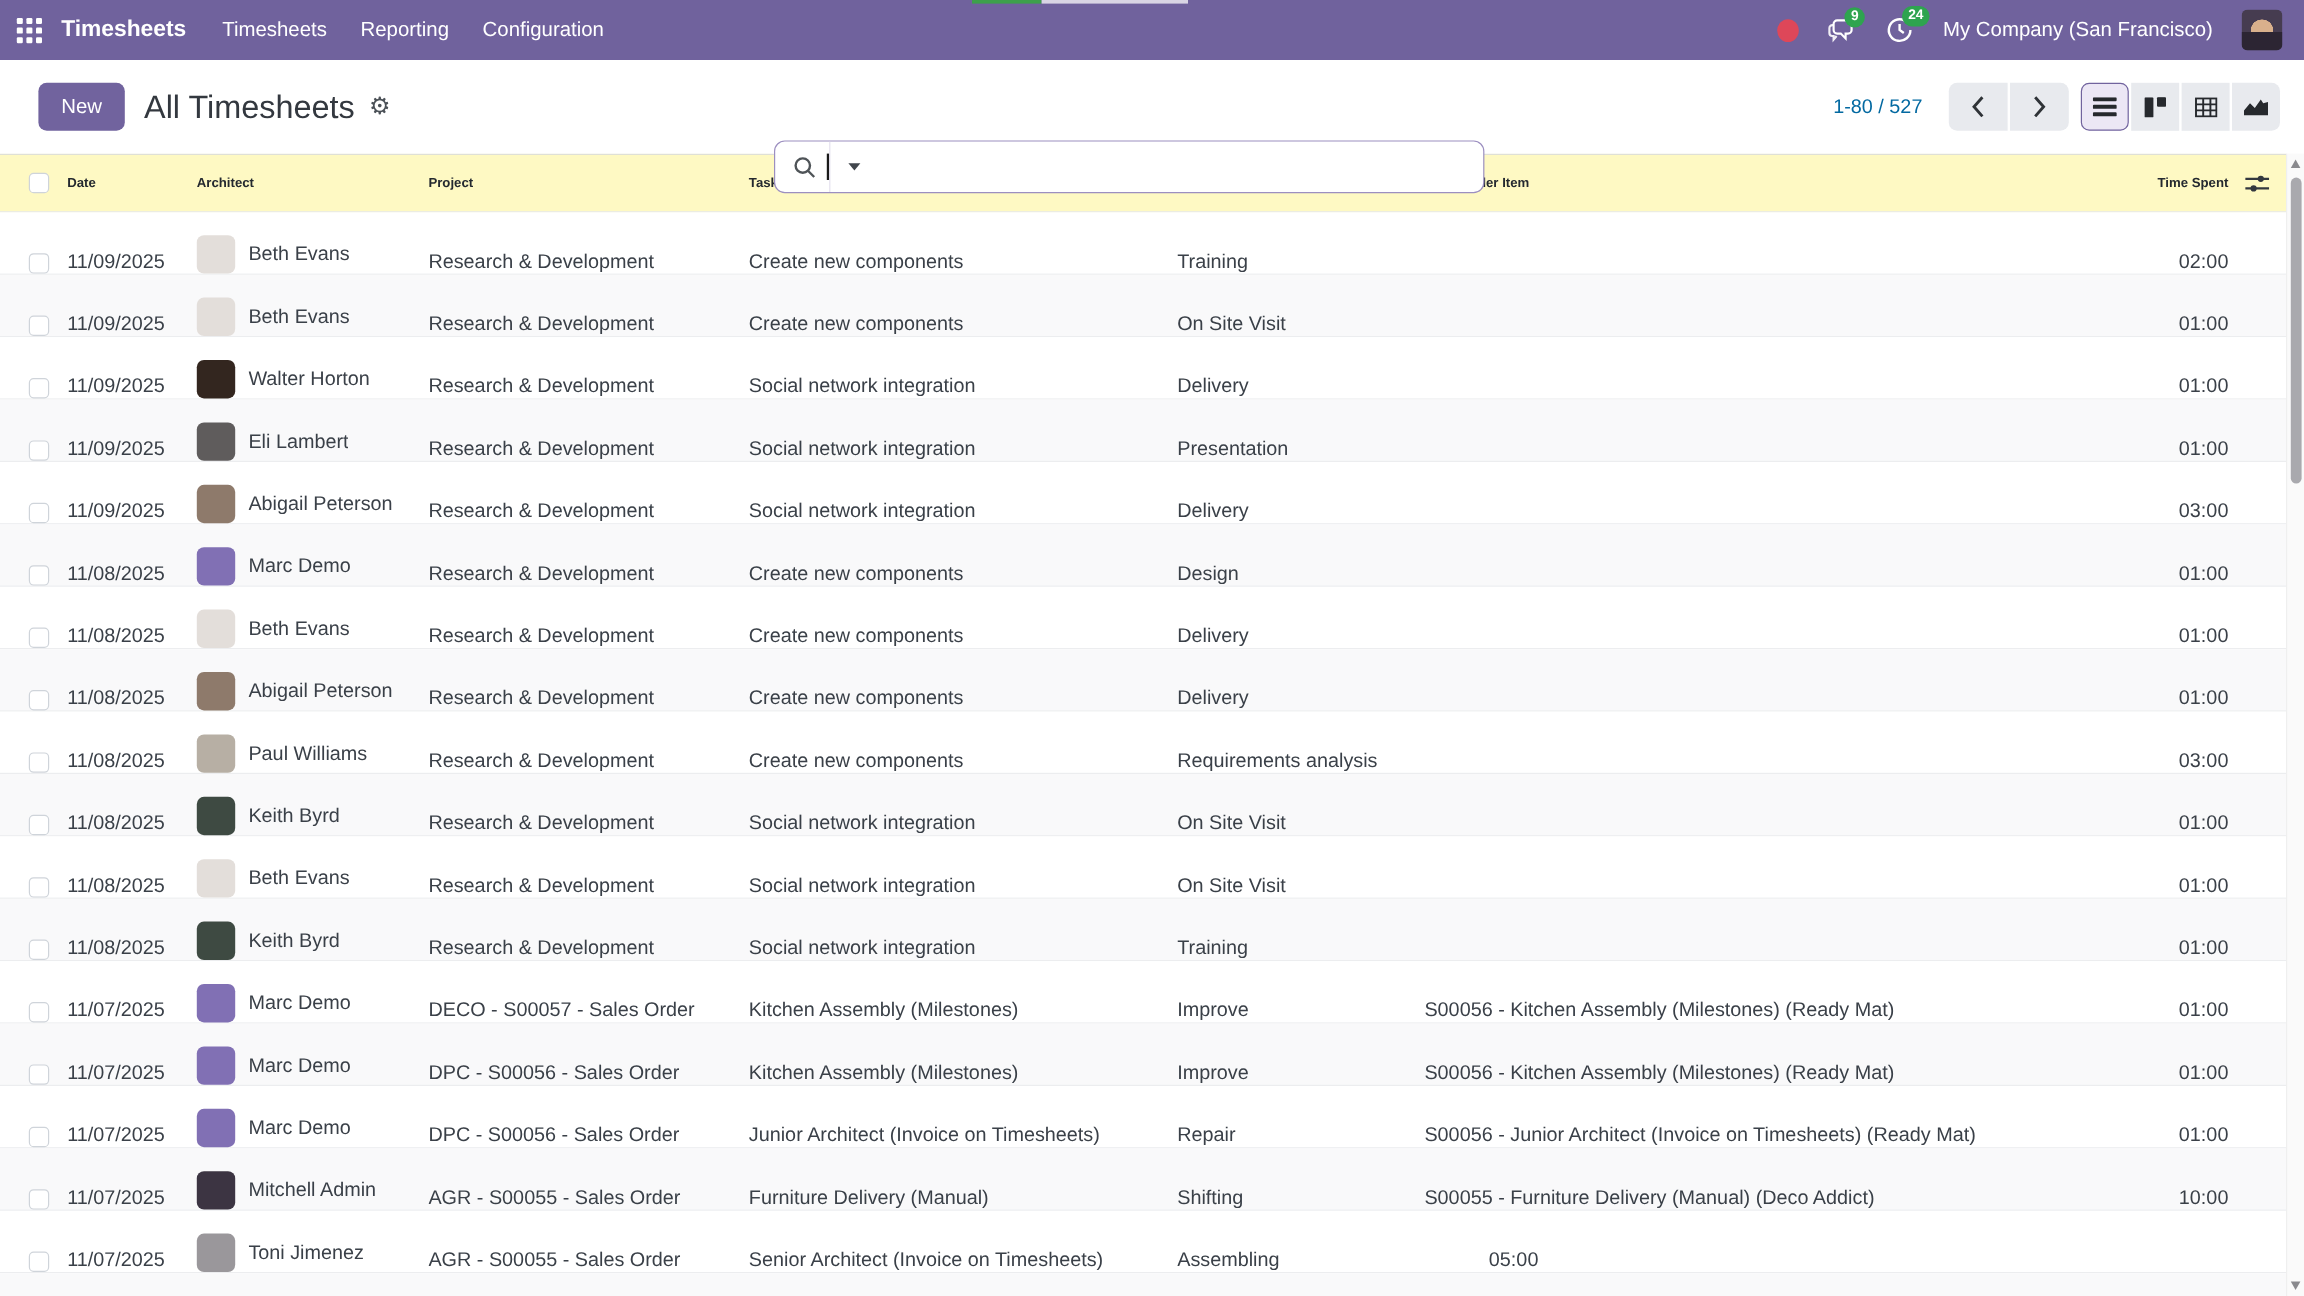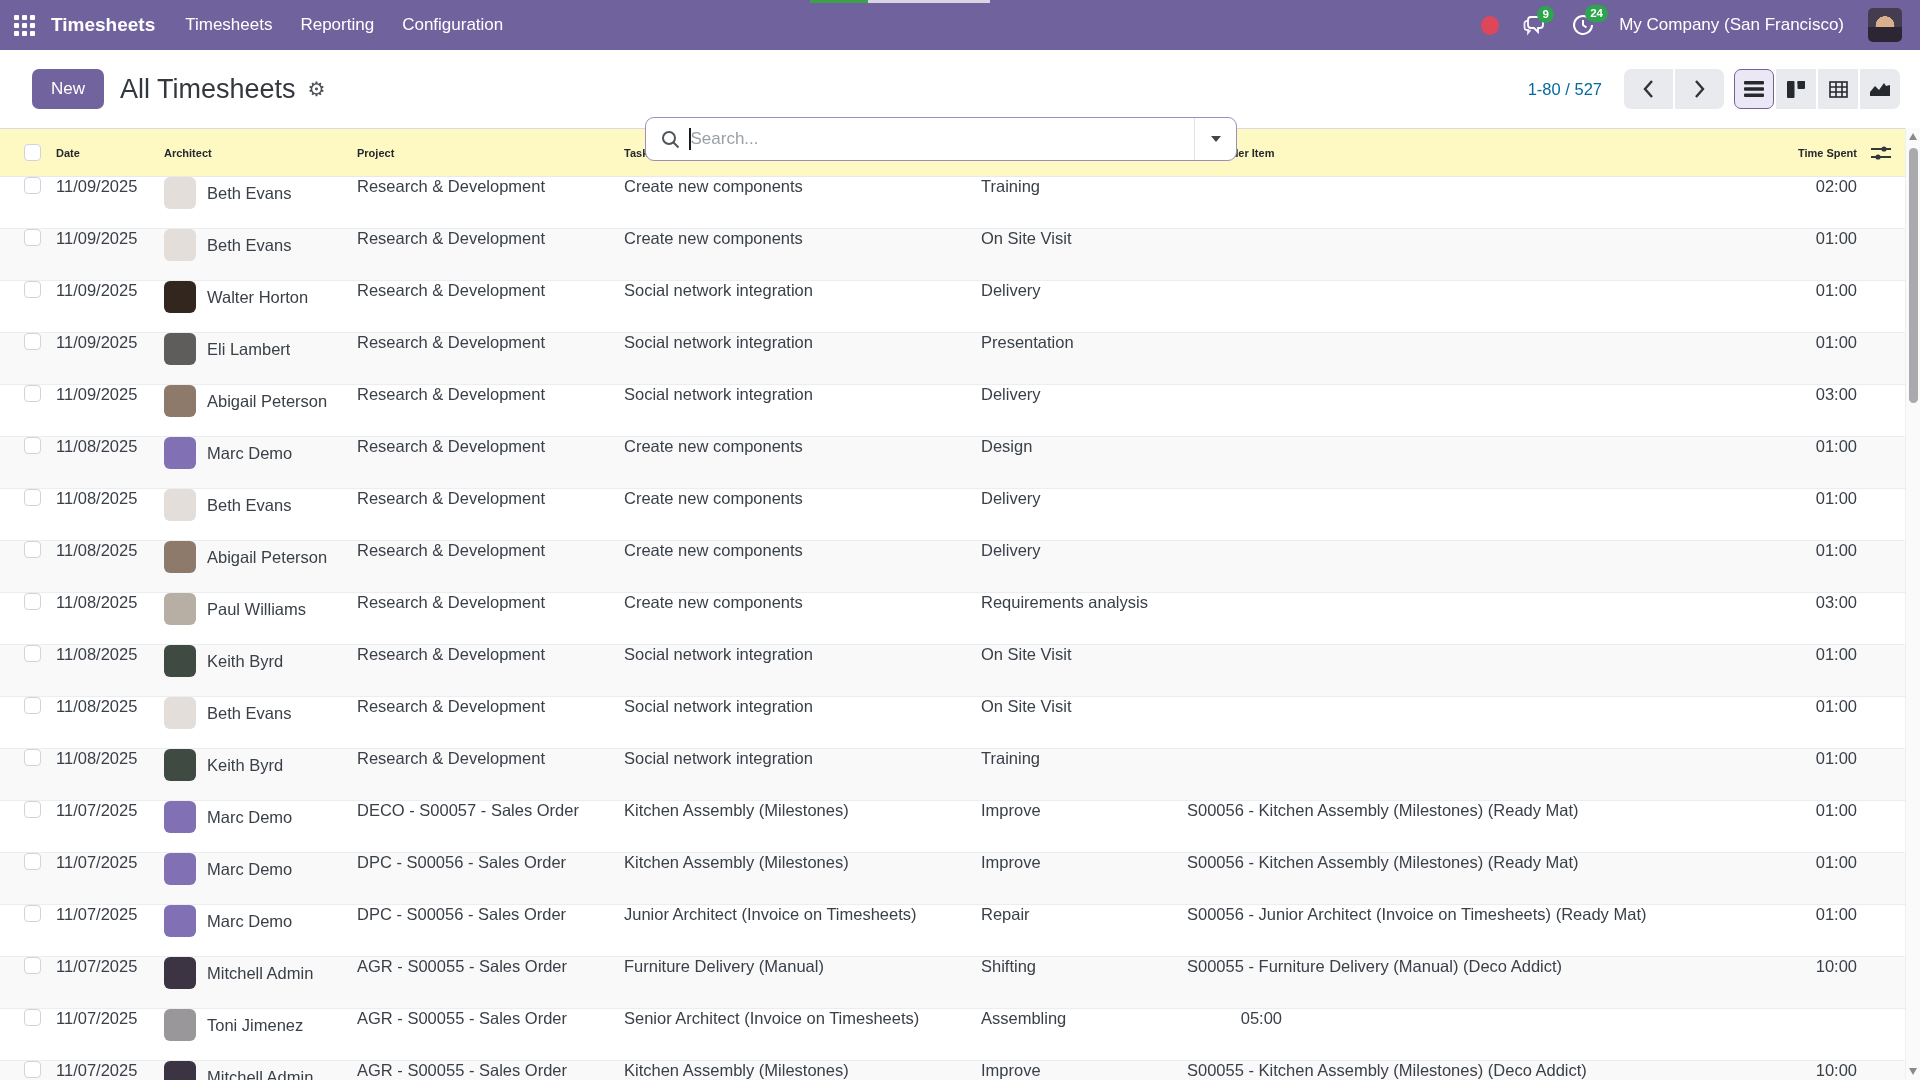--- a/index.html
+++ b/index.html
@@ -67,21 +67,21 @@
   .vs-btn.first { border-radius:7px 0 0 7px; }
   .vs-btn.last  { border-radius:0 7px 7px 0; }
   .vs-btn.active { background:#ECE7F5; border:1.5px solid #71639E; border-radius:7px; }
 
   
   .table-wrap { width:1905px; }
   .table-header { height:49px; background:#fef9c3; border-top:1px solid #D8DADD;
                   border-bottom:1px solid #E7E9EC; display:flex; align-items:center;
                   font-weight:700; font-size:11px; color:#24292F;justify-content:center; }
   .table-header .hcell { cursor:pointer; }
-  .row { height:52px; display:flex; align-items:flex-start; border-bottom:1px solid #ECEDEF;
+  .row { height:52px; display:flex; align-items:flex-end; border-bottom:1px solid #ECEDEF;
          font-size:16.5px; color:#3A4048; cursor:pointer; background:#fff; }
   .row.striped { background:#F9F9FA; }
 
   .col-sel  { width:56px; padding-left:24px; }
   .col-date { width:108px; }
   .col-emp  { width:193px; display:flex; align-items:center; }
   .col-project { width:267px; }
   .col-task { width:357px; }
   .col-desc { width:206px; }
   .col-so   { flex:1; }
@@ -161,21 +161,20 @@
   <span class="gear">⚙</span>
 
   <div class="search-box">
     <span class="search-icon">
       <svg width="19" height="19" viewBox="0 0 19 19" fill="none" stroke="#4f5458" stroke-width="2">
         <circle cx="8" cy="8" r="6"></circle>
           <path d="M12.5 12.5 L17.5 17.5"></path>
       </svg>
     </span>
     <span class="caret-line"></span>
-    <input class="search-input" placeholder="Search..." style="">
     <div class="search-toggle">
       <svg width="12" height="8" viewBox="0 0 12 8" fill="#41464c">
         <path d="M1 1 L6 7 L11 1 Z"></path>
       </svg>
     </div>
   </div>
 
   <div class="cp-right">
     <span class="pager-text">1-80 / 527</span>
     <div class="pager-btns">

